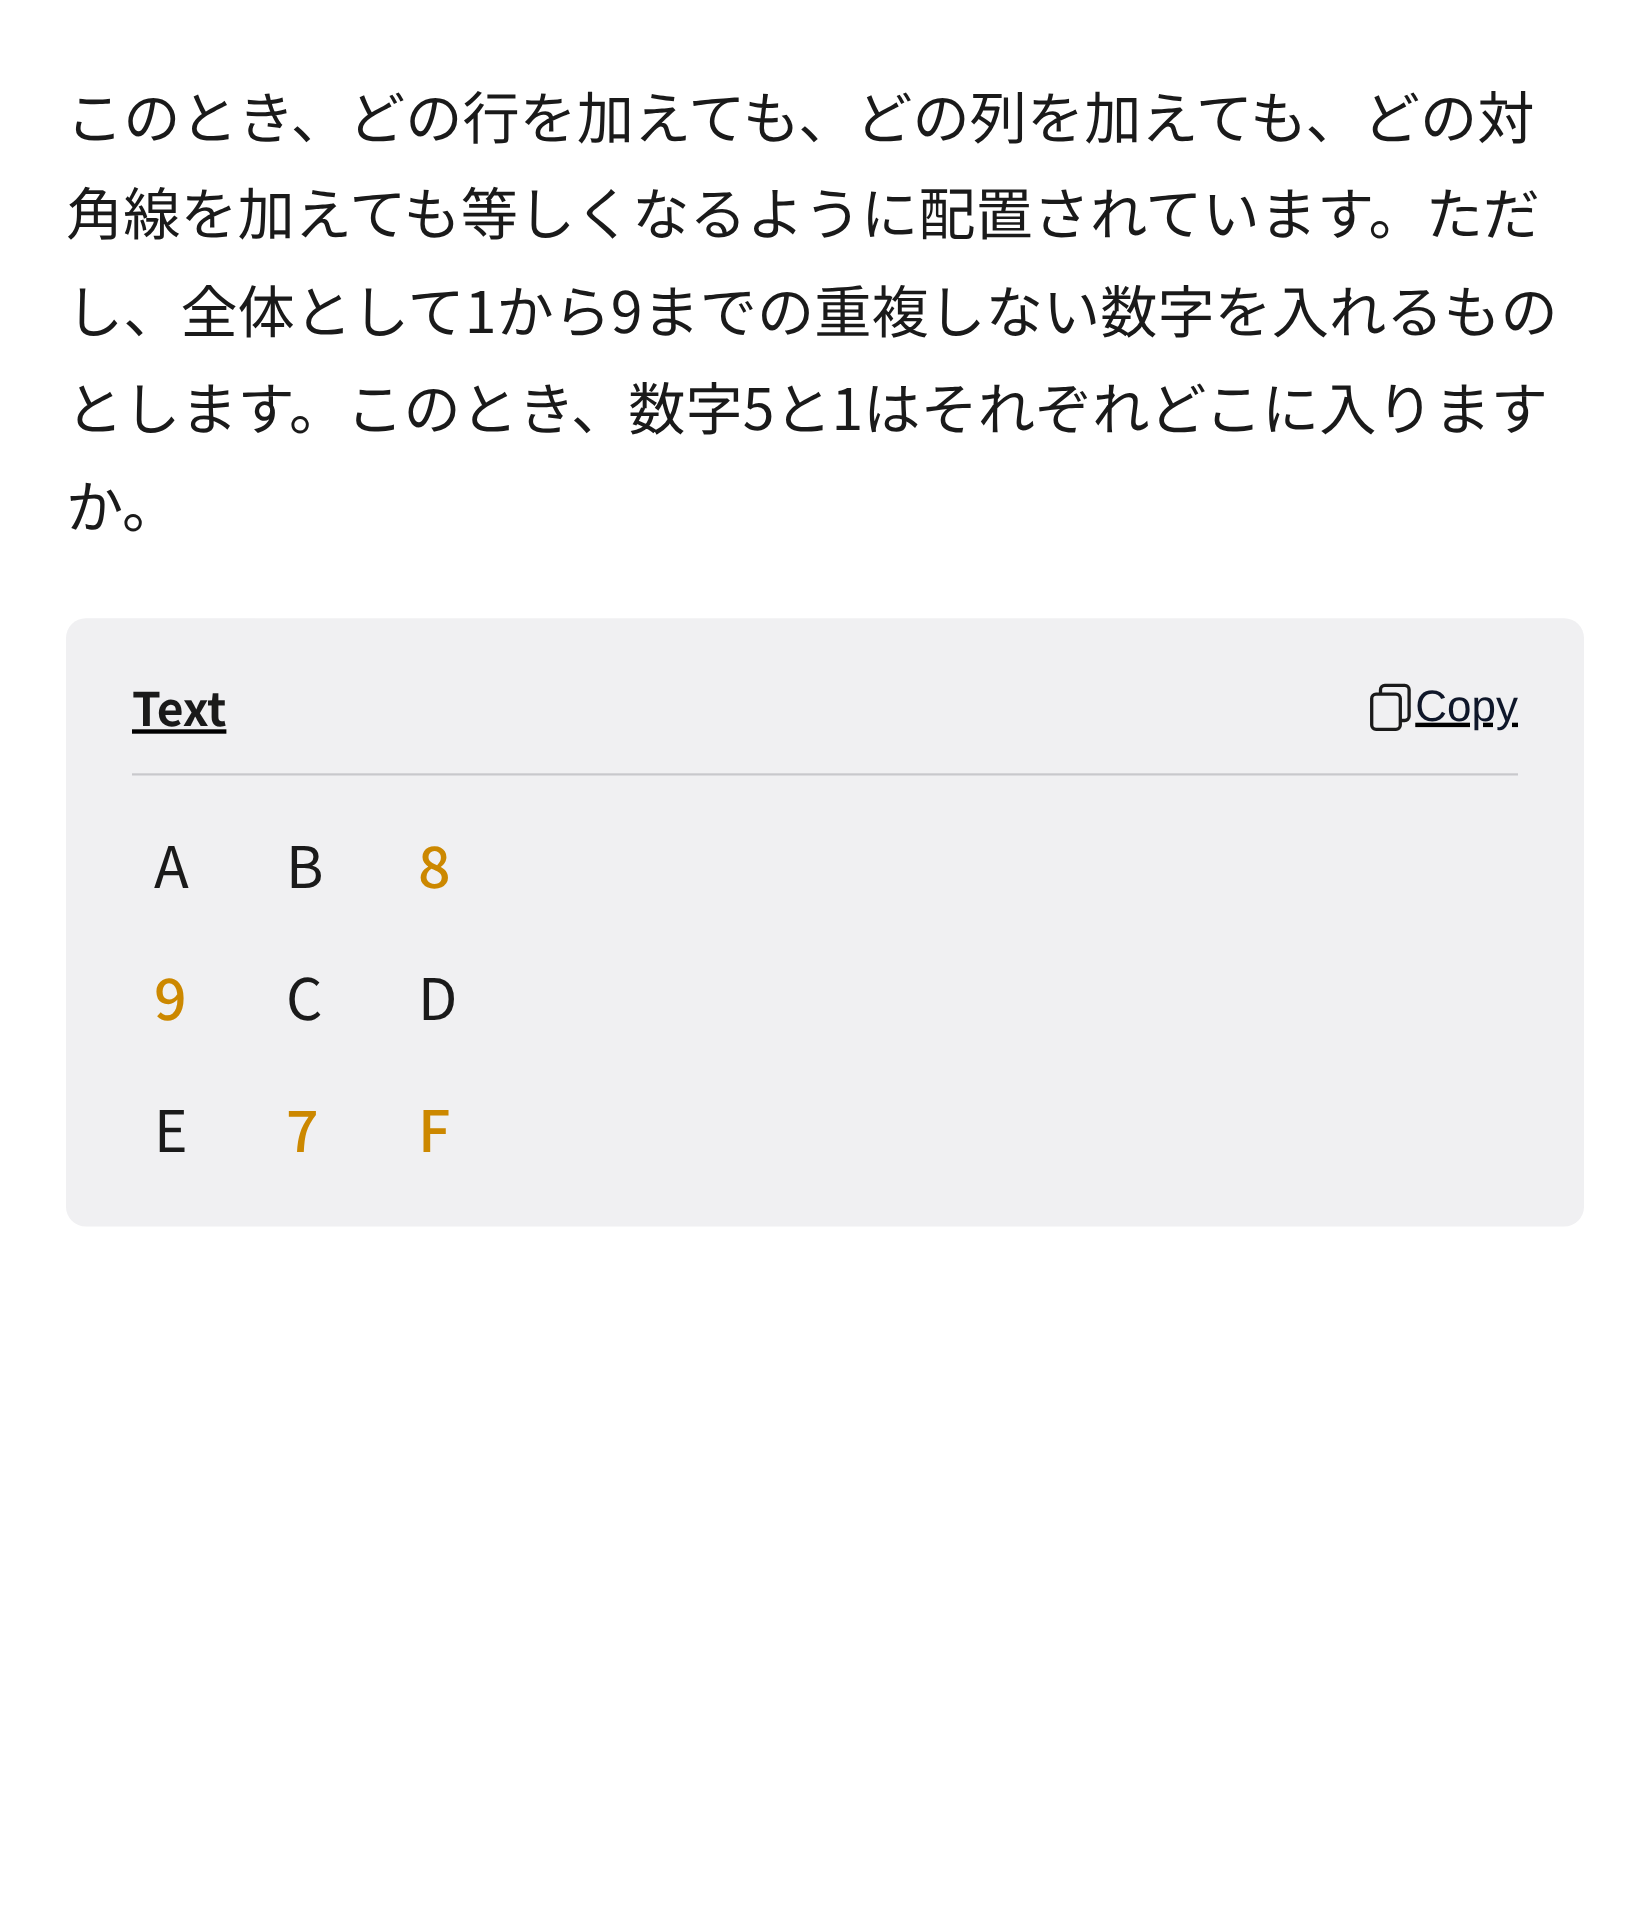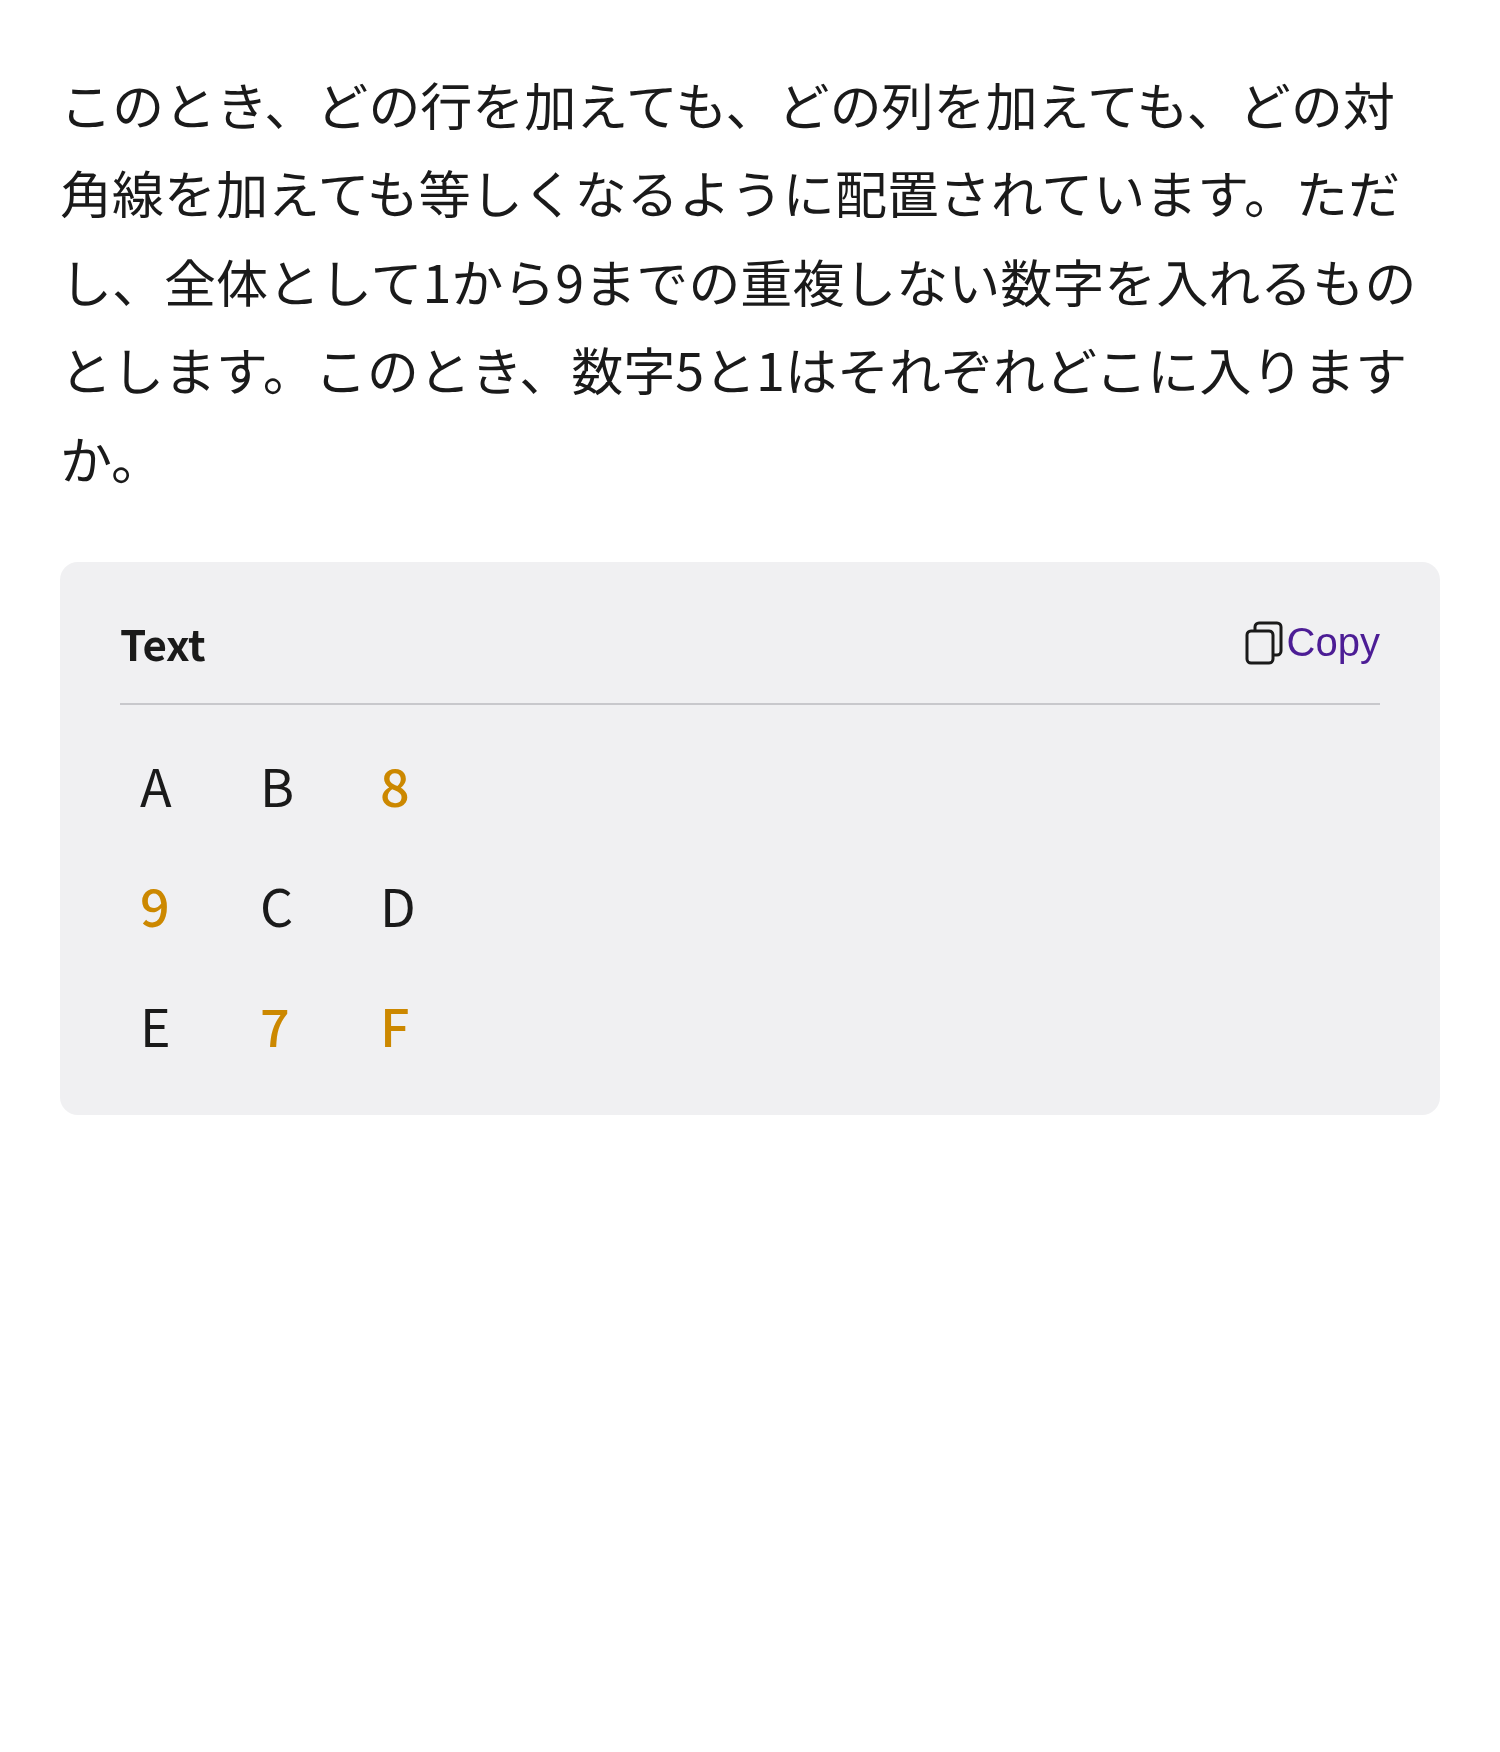--- a/index.html
+++ b/index.html
@@ -29,37 +29,38 @@
       border-radius: 18px;
       padding: 50px 60px 60px 60px;
       position: relative;
     }
 
     .code-block-header {
       display: flex;
       justify-content: space-between;
       align-items: center;
       margin-bottom: 30px;
+      text-decoration: underline;
     }
 
     .code-label {
       font-size: 42px;
       font-weight: 700;
       color: #1a1a1a;
     }
 
     .copy-button {
       display: flex;
       align-items: center;
       gap: 0;
       background: none;
       border: none;
       cursor: pointer;
       font-size: 40px;
-      color: #4c1d95;
+      color: #0f172a;
       font-weight: 400;
     }
 
     .copy-icon {
       width: 46px;
       height: 46px;
       display: flex;
       align-items: center;
       justify-content: center;
     }

